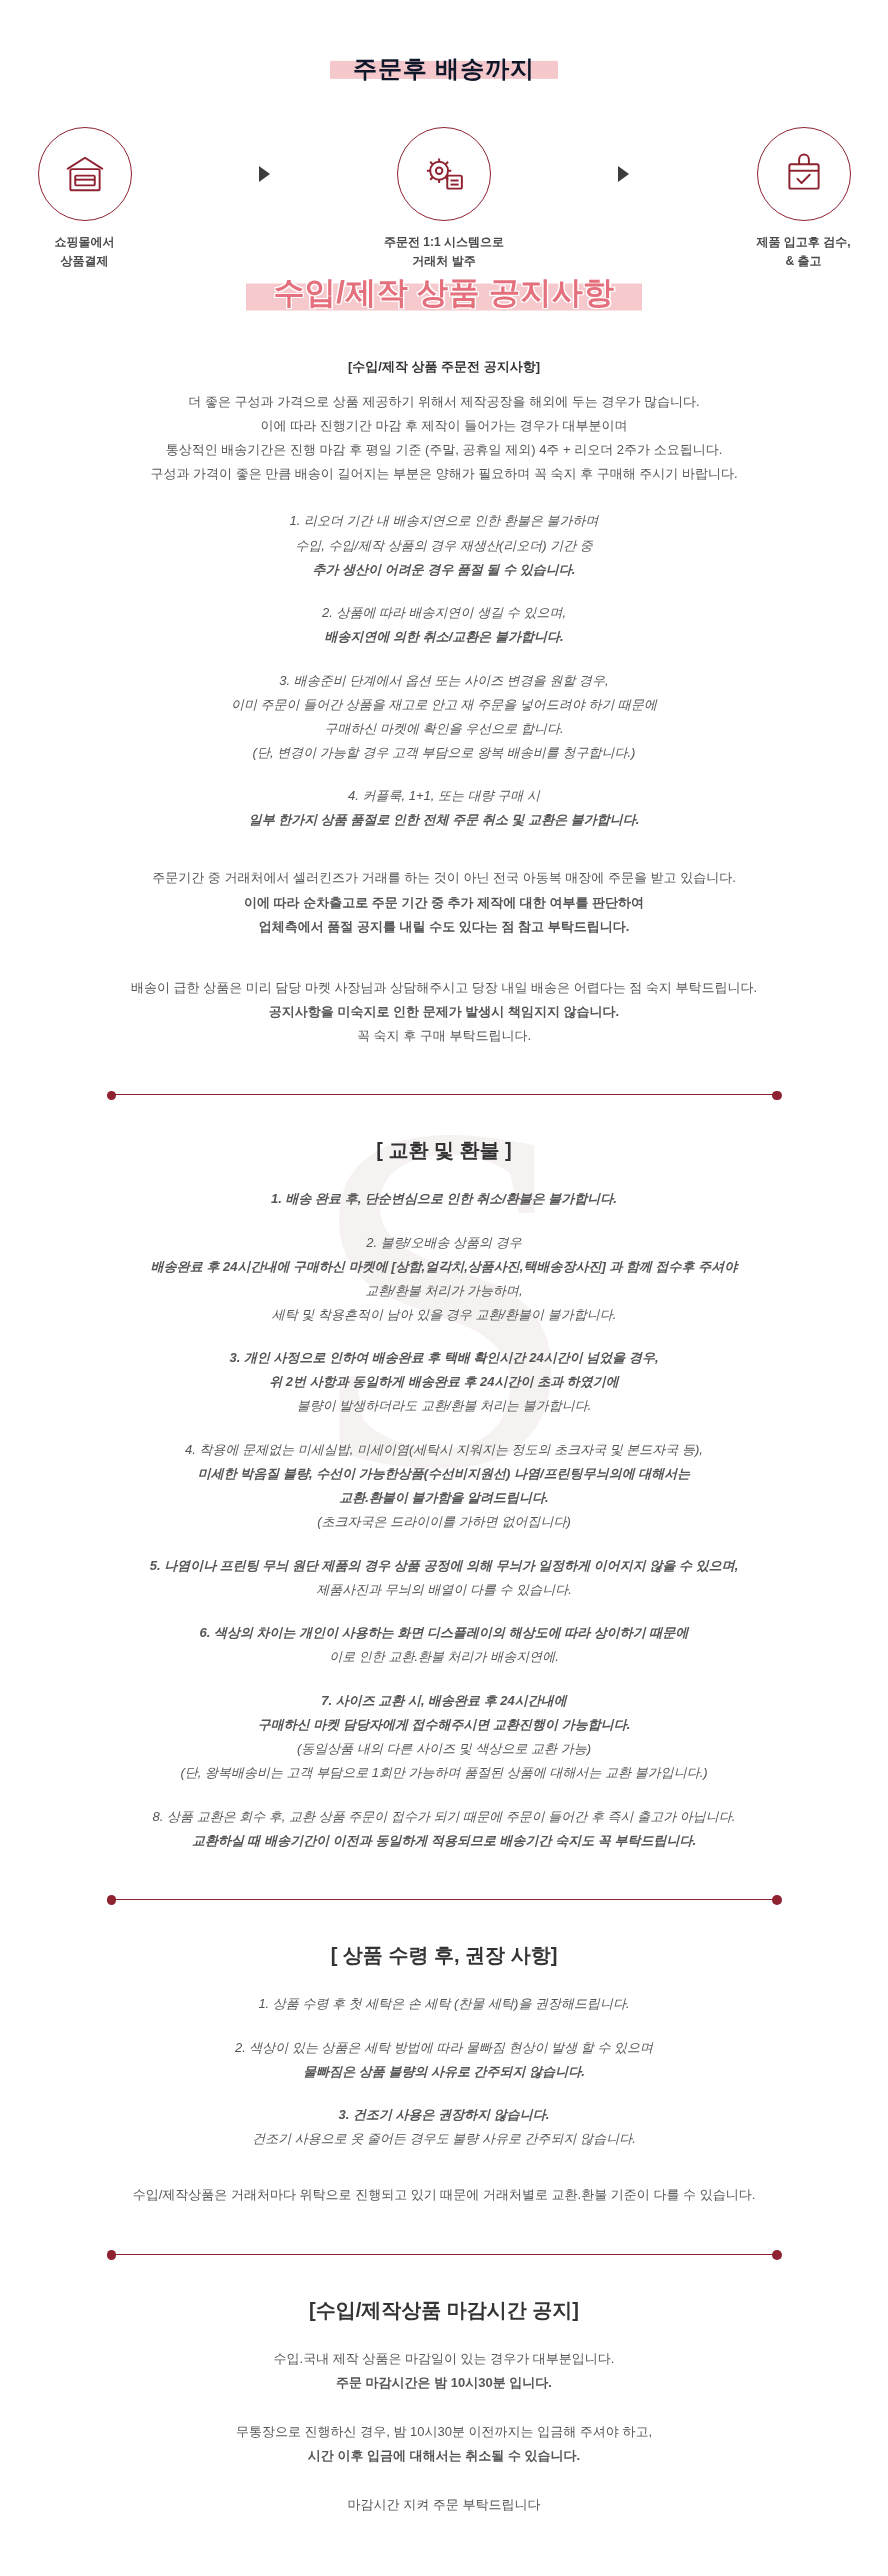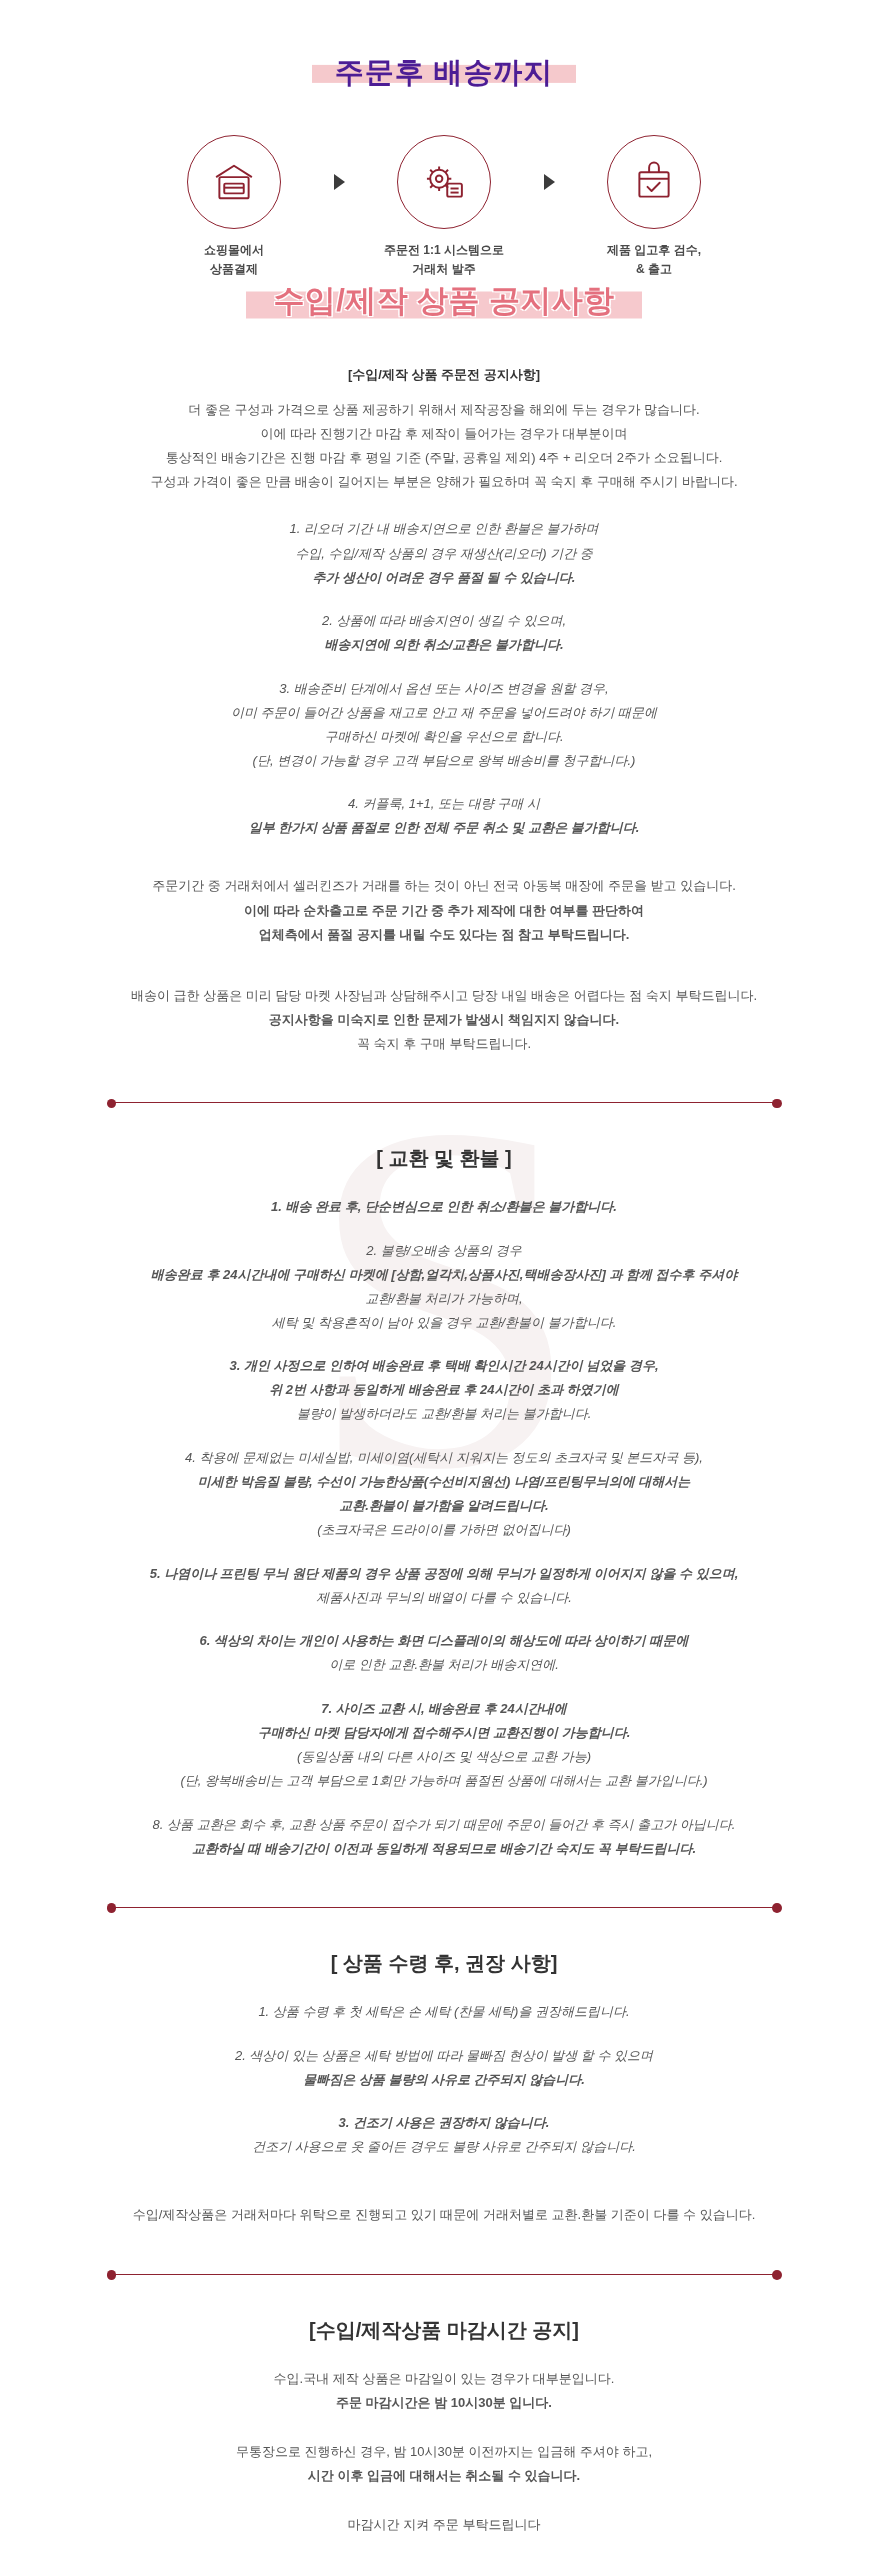--- a/index.html
+++ b/index.html
@@ -25,44 +25,44 @@
   .sec-order {
     padding-top: 49px;
   }
   .title-bar-wrap {
     text-align: center;
   }
   .title-bar {
     display: inline-block;
     position: relative;
     padding: 3.6px 23px 5.3px;
-    font-size: 29px;
+    font-size: 24px;
     font-weight: bold;
     letter-spacing: 0.9px;
-    color: #4c1d95;
+    color: #0f172a;
   }
   .title-bar .hl {
     position: absolute;
     left: 0; right: 0;
     top: 50%;
     height: 18px;
     transform: translateY(-45%);
     background: #f5c9cc;
     z-index: 0;
   }
   .title-bar .txt {
     position: relative;
     z-index: 1;
   }
 
   .steps {
     margin-top: 37px;
     display: flex;
     align-items: flex-start;
-    justify-content: center;
+    justify-content: space-between;
     gap: 0px;
   }
   .step {
     width: 169px;
     text-align: center;
   }
   .circle {
     width: 92px;
     height: 92px;
     border: 1.8px solid #8e2230;
@@ -402,21 +402,21 @@
       <div class="item">
         <p class="ln">2. 색상이 있는 상품은 세탁 방법에 따라 물빠짐 현상이 발생 할 수 있으며</p>
         <p class="ln red">물빠짐은 상품 불량의 사유로 간주되지 않습니다.</p>
       </div>
       <div class="item">
         <p class="ln red">3. 건조기 사용은 권장하지 않습니다.</p>
         <p class="ln">건조기 사용으로 옷 줄어든 경우도 불량 사유로 간주되지 않습니다.</p>
       </div>
     </div>
 
-    <p class="ln" style="margin-top:44px">수입/제작상품은 거래처마다 위탁으로 진행되고 있기 때문에 거래처별로 교환.환불 기준이 다를 수 있습니다.</p>
+    <p class="ln" style="margin-top:32px">수입/제작상품은 거래처마다 위탁으로 진행되고 있기 때문에 거래처별로 교환.환불 기준이 다를 수 있습니다.</p>
   </div>
 
   <div class="divider">
     <span class="dot l"></span>
     <span class="line"></span>
     <span class="dot r"></span>
   </div>
 
   <div class="content">
     <div class="sec-head">[수입/제작상품 마감시간 공지]</div>

